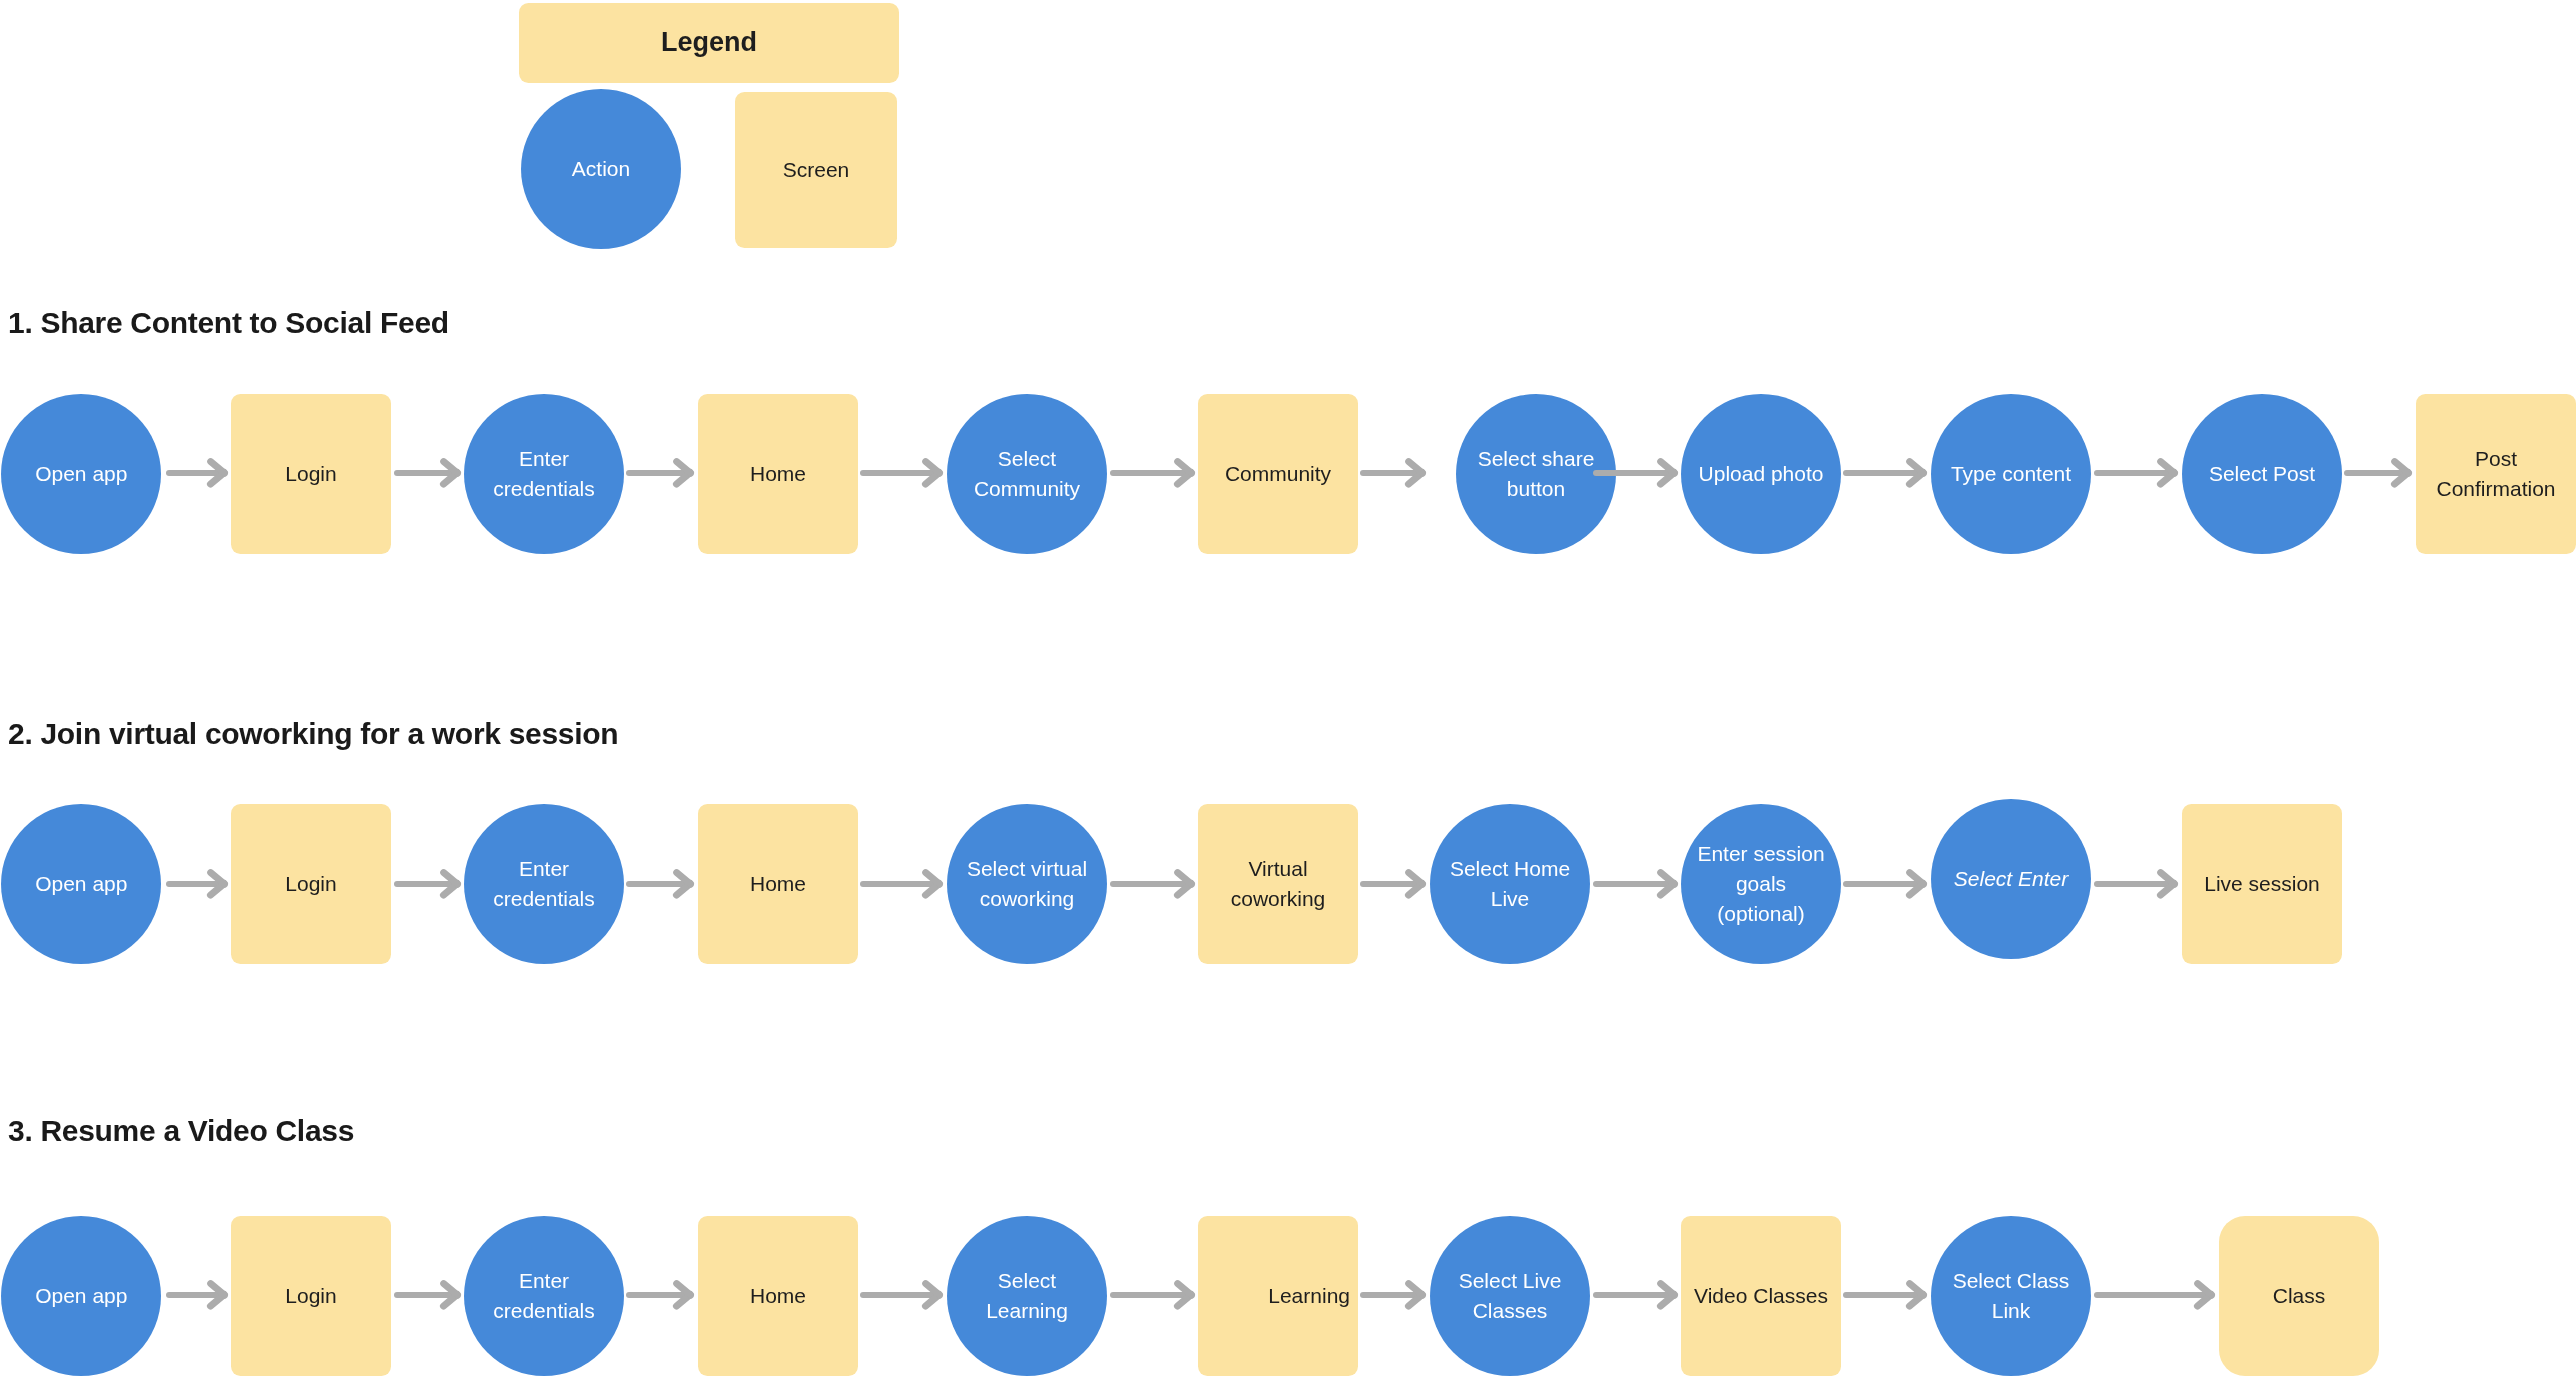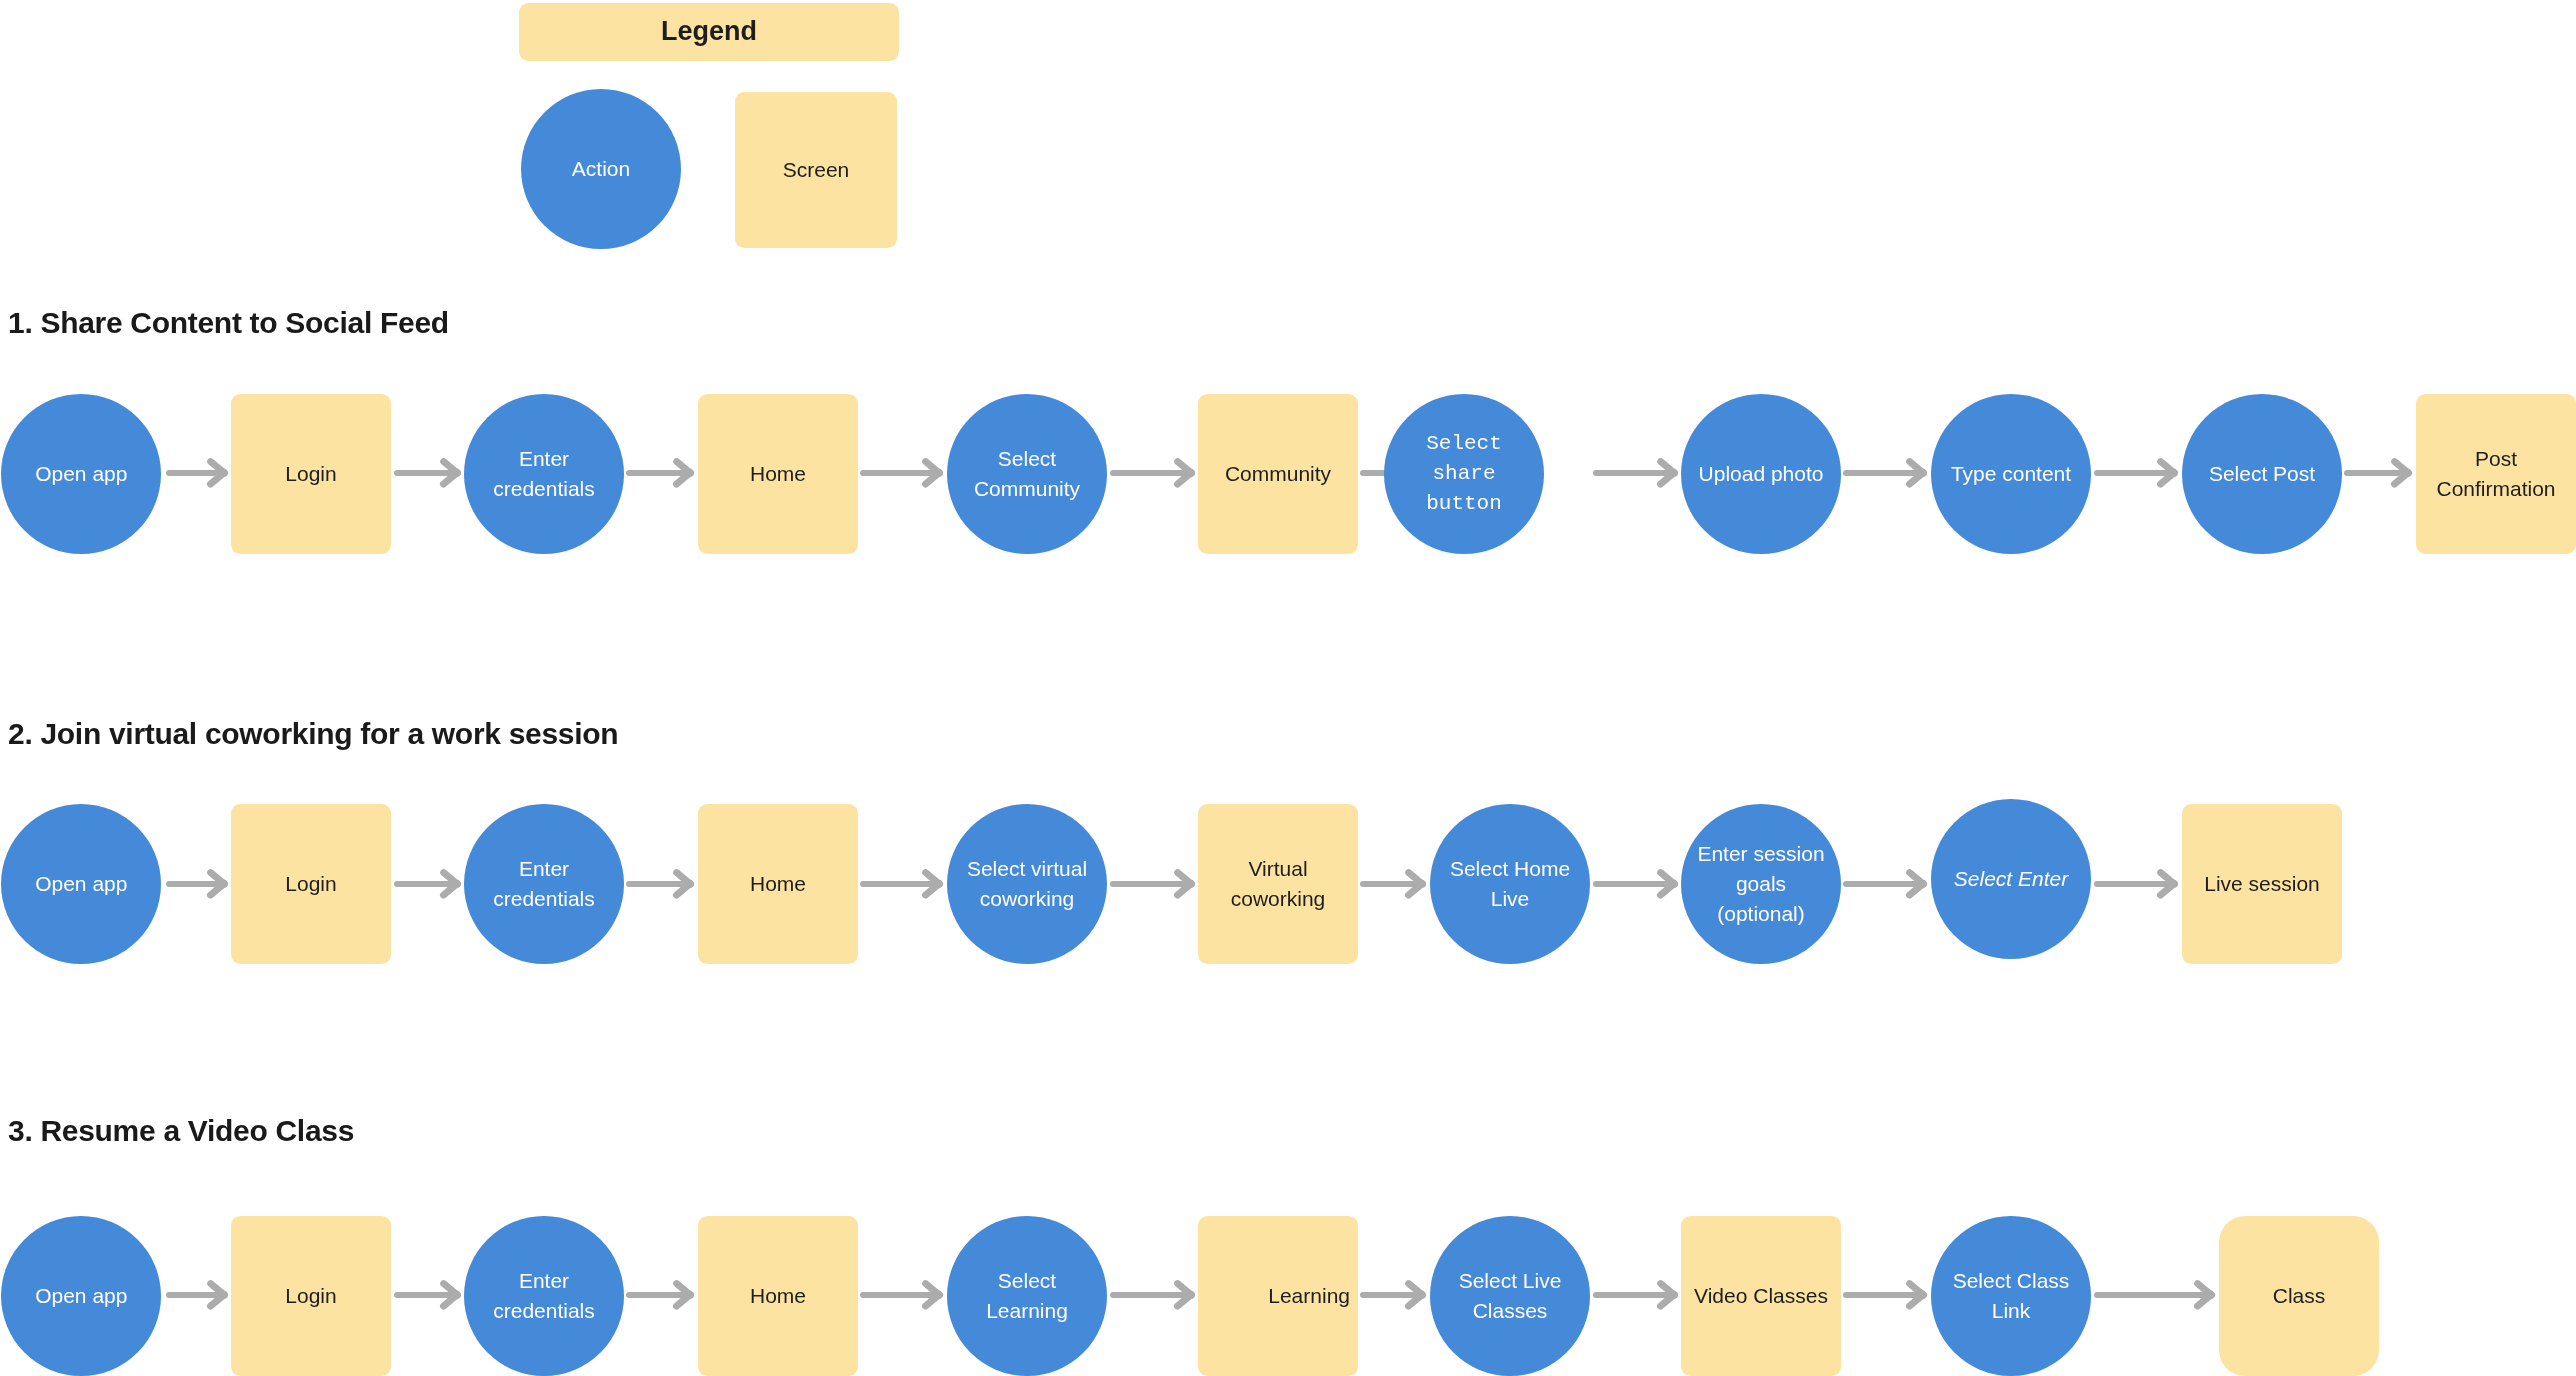--- a/index.html
+++ b/index.html
@@ -21,21 +21,21 @@
 
   .node{
     position:absolute;width:160px;height:160px;box-sizing:border-box;
     display:flex;align-items:center;justify-content:center;text-align:center;
     font-size:21px;line-height:1.42;font-weight:500;
   }
   .node.action{background:var(--action);color:var(--action-text);border-radius:50%;padding:0 13.4px;}
   .node.screen{background:var(--screen);color:var(--screen-text);border-radius:9.4px;padding:0 8px;}
 
   .legend-title{
-    position:absolute;left:519px;top:2.7px;width:380px;height:58px;box-sizing:border-box;
+    position:absolute;left:519px;top:2.7px;width:380px;height:80px;box-sizing:border-box;
     background:var(--screen);color:var(--screen-text);border-radius:9.4px;
     display:flex;align-items:center;justify-content:center;
     font-size:27px;font-weight:600;
   }
 
   .arrow{position:absolute;height:40px;}
   .arrow .shaft{
     position:absolute;left:0;right:6.7px;top:50%;transform:translateY(-50%);
     height:6px;background:var(--arrow);border-radius:3.4px;display:block;
   }
@@ -107,21 +107,21 @@
         <i class="arm arm-down"></i>
       </div>
     <div class="node screen" style="left:1198px;top:394px;">
         <span>Community</span>
       </div>
     <div class="arrow" style="left:1360px;top:453px;width:66px;">
         <i class="shaft"></i>
         <i class="arm arm-up"></i>
         <i class="arm arm-down"></i>
       </div>
-    <div class="node action" style="left:1384px;top:394px;font-family:Liberation Mono, monospace;">
+    <div class="node action" style="left:1456px;top:394px;">
         <span>Select share button</span>
       </div>
     <div class="arrow" style="left:1593px;top:453px;width:85px;">
         <i class="shaft"></i>
         <i class="arm arm-up"></i>
         <i class="arm arm-down"></i>
       </div>
     <div class="node action" style="left:1681px;top:394px;">
         <span>Upload photo</span>
       </div>

